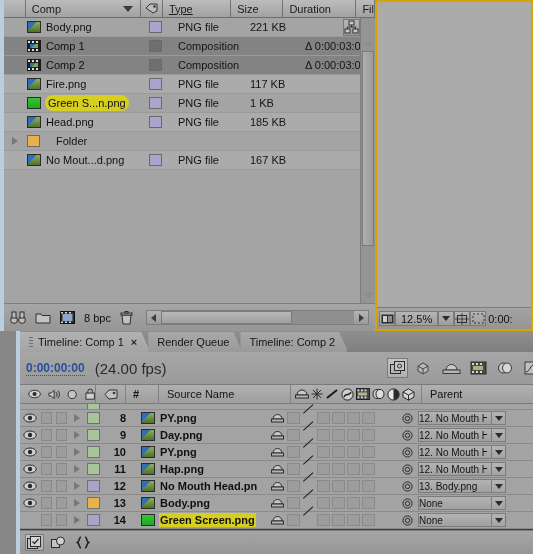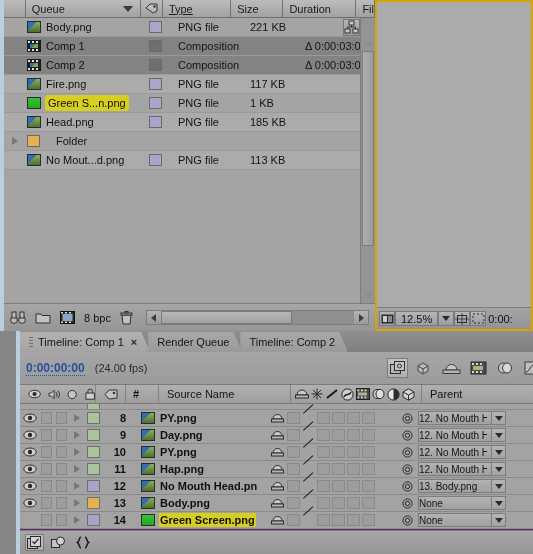--- a/index.html
+++ b/index.html
@@ -101,21 +101,21 @@
   }
   .folder-ico::before {
     content:''; position:absolute; left:0; top:-2px; width:6px; height:3px;
     background:#e8a93b; border:1px solid #8a6418; border-bottom:none; border-radius:1px 1px 0 0;
   }
   .swatch { width: 13px; height: 12px; border: 1px solid #6a6a6a; }
   .sw-purple { background: #a9a6cd; }
   .sw-gray   { background: #6f6f6f; }
   .sw-orange { background: #e8b14e; }
   .hl-name {
-    background: #d6cf20; padding: 1px 2px; border-radius: 2px;
+    background: #d6cf20; padding: 1px 2px; border-radius: 7px;
     box-shadow: 0 0 0 1px #d6cf20;
   }
   .lbl { color: #101010; }
 
   .hier-btn {
     position: absolute; right: 15px; top: 19px; width: 17px; height: 17px;
     background: linear-gradient(#b6b6b6,#9c9c9c); border: 1px solid #777;
   }
   .vscroll {
     position: absolute; right: 0; top: 18px; width: 15px; bottom: 28px;
@@ -195,21 +195,21 @@
   .tl-toolbar {
     position: absolute; left: 0; top: 21px; right: 0; height: 33px;
     background: linear-gradient(#a6a6a6,#9b9b9b);
     border-bottom: 1px solid #7a7a7a;
     display: flex; align-items: center; padding: 0 6px;
   }
   .tc {
     font-size: 12px; font-weight: bold; color: #2a4f9b;
     border-bottom: 1px dotted #2a4f9b; letter-spacing: 0px;
   }
-  .fps { font-size: 11px; color: #2b2b2b; margin-left: 10px; }
+  .fps { font-size: 15px; color: #2b2b2b; margin-left: 10px; }
   .tb-icons { margin-left: auto; display: flex; align-items: center; gap: 6px; }
   .tb-ic { width: 21px; height: 20px; display: flex; align-items: center; justify-content: center; }
   .tb-ic.pressed { background: linear-gradient(#c4c4c4,#aeaeae); border: 1px solid #7b7b7b; }
 
   .tl-colhead {
     position: absolute; left: 0; top: 54px; right: 0; height: 19px;
     background: linear-gradient(#b0b0b0,#9e9e9e);
     border-bottom: 1px solid #7a7a7a;
     display: flex; align-items: center; font-size: 11px;
   }
@@ -280,21 +280,21 @@
 </head>
 <body>
 
 <div id="app">
 
   <div id="project-panel">
 
     <div class="proj-header">
       <div class="ph-gap"></div>
       <div class="ph-cell ph-name">
-        <span>Queue</span>
+        <span>Comp</span>
         <span class="chevron-dn"></span>
       </div>
       <div class="ph-cell ph-tag">
         <svg class="tag-ico" viewBox="0 0 13 11">
           <path d="M1 5 L5 1 L12 1 L12 8 L8 10 Z" fill="#bdbdbd" stroke="#333" stroke-width="1"></path>
           <circle cx="9.5" cy="3.5" r="1.2" fill="#333"></circle>
         </svg>
       </div>
       <div class="ph-cell ph-type">
         <span>Type</span>
@@ -415,21 +415,21 @@
       <div class="prow alt">
         <div class="lc pc-gap"></div>
         <div class="pc pc-name">
           <span class="thumb"></span>
           <span class="lbl">No Mout...d.png</span>
         </div>
         <div class="pc pc-tag">
             <span class="swatch sw-purple"></span>
           </div>
         <div class="pc pc-type">PNG file</div>
-        <div class="pc pc-size">113 KB</div>
+        <div class="pc pc-size">167 KB</div>
         <div class="pc pc-dur"></div>
       </div>
     </div>
 
     <div class="hier-btn">
       <svg viewBox="0 0 15 15" width="15" height="15">
         <rect x="5" y="1" width="5" height="4" fill="#c9c9c9" stroke="#333"></rect>
         <rect x="1" y="9" width="5" height="4" fill="#c9c9c9" stroke="#333"></rect>
         <rect x="9" y="9" width="5" height="4" fill="#c9c9c9" stroke="#333"></rect>
         <path d="M7.5 5 V7 M3.5 9 V7 H11.5 V9" fill="none" stroke="#333"></path>

